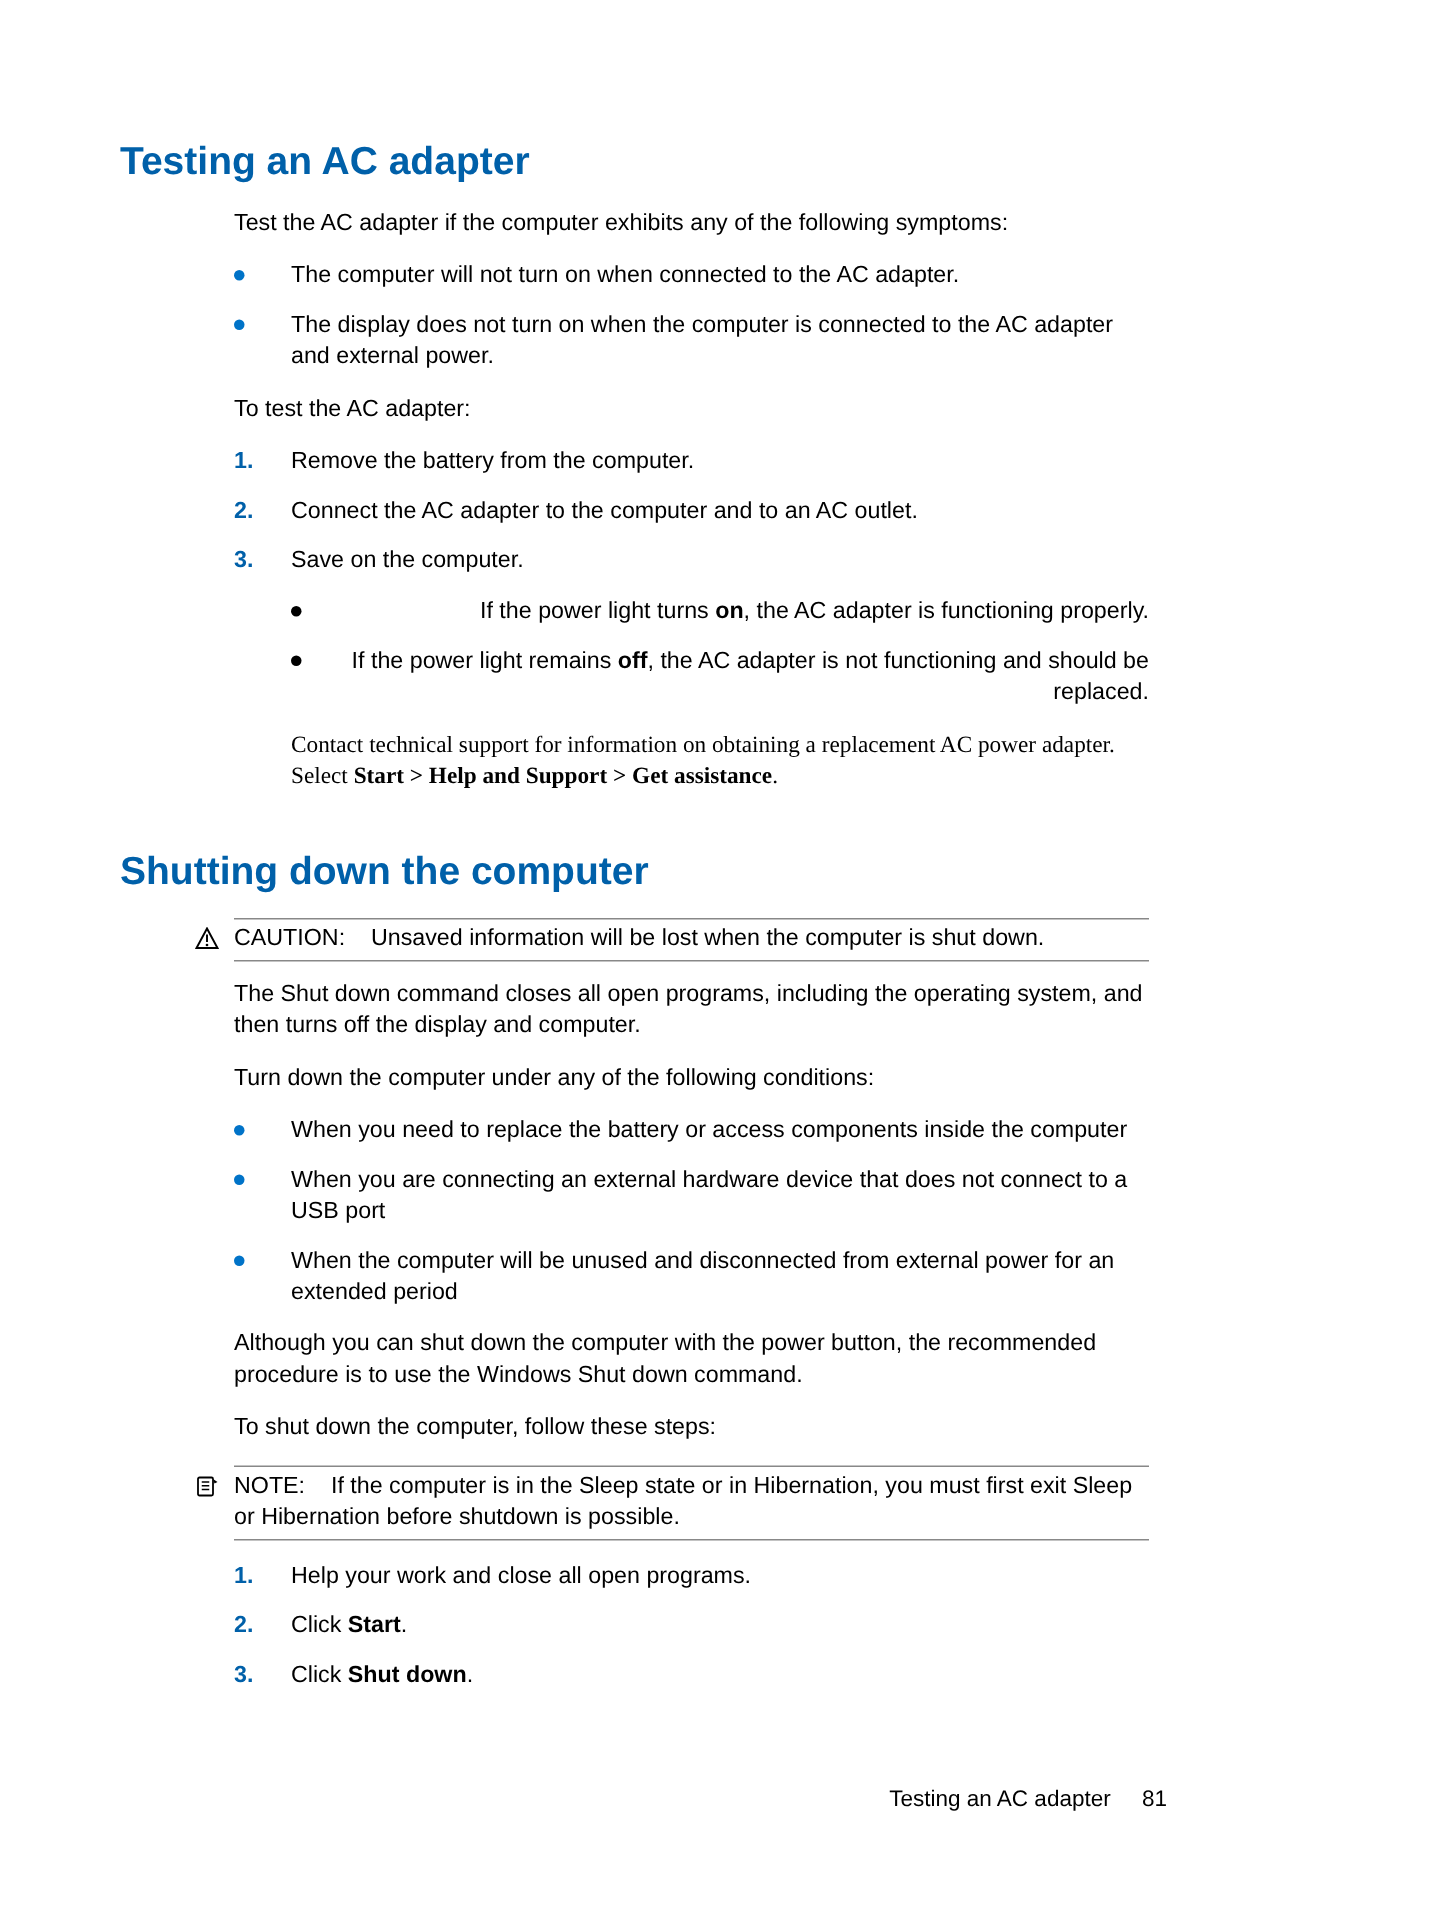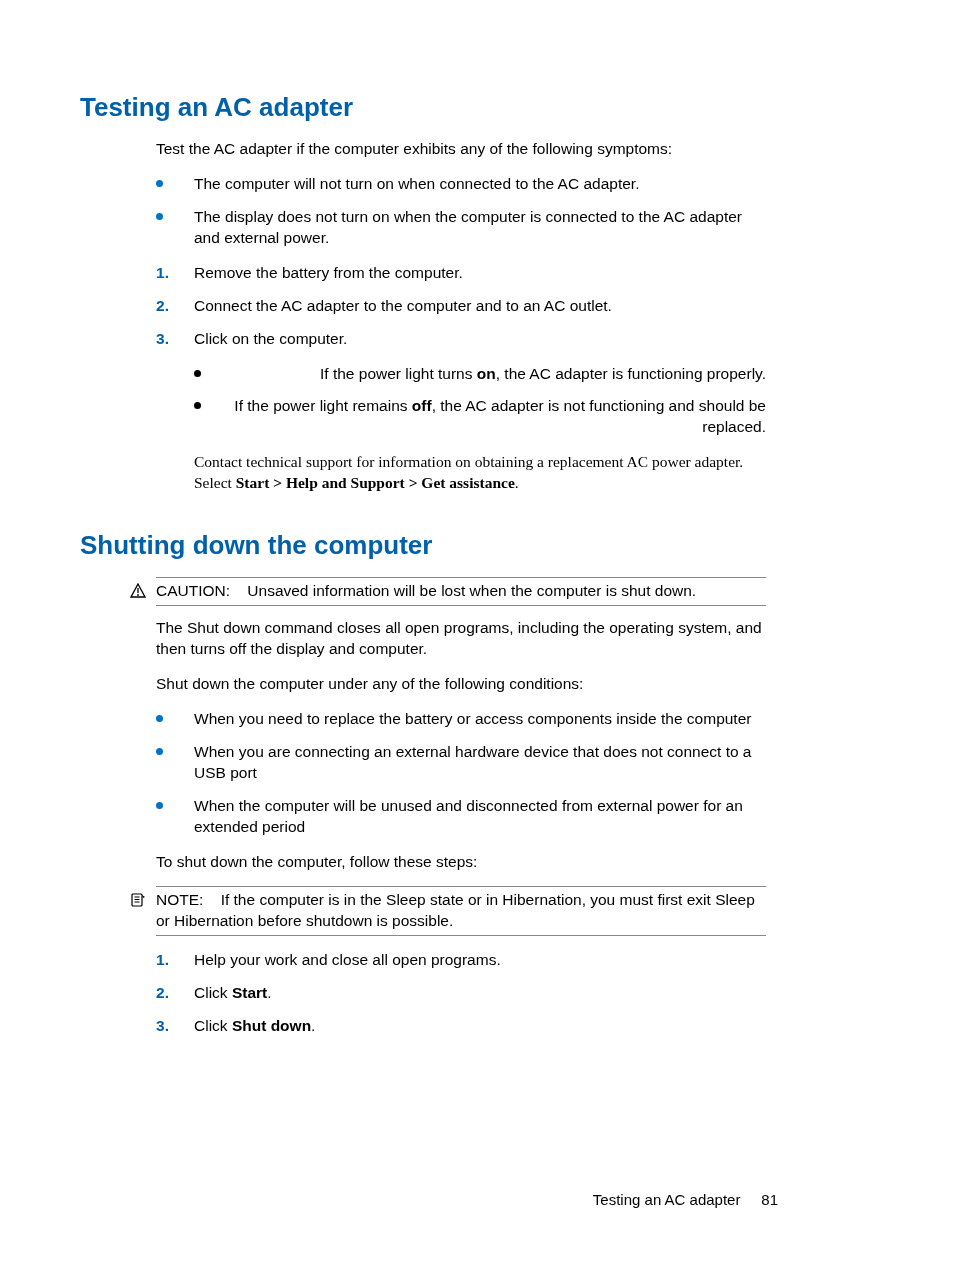--- a/index.html
+++ b/index.html
@@ -125,26 +125,27 @@
   <h2 class="section first">Testing an AC adapter</h2>
 
   <div class="body-indent">
     <p>Test the AC adapter if the computer exhibits any of the following symptoms:</p>
 
     <ul class="round">
       <li>The computer will not turn on when connected to the AC adapter.</li>
       <li>The display does not turn on when the computer is connected to the AC adapter and external power.</li>
     </ul>
 
+    <p>To test the AC adapter:</p>
 
     <ol class="num">
       <li>Remove the battery from the computer.</li>
       <li>Connect the AC adapter to the computer and to an AC outlet.</li>
       <li>
-        <span>Click on the computer.</span>
+        <span>Save on the computer.</span>
         <ul class="round" style="margin-top:14px;">
           <li>
             <span>If the power light turns </span><span class="bold">on</span><span>, the AC adapter is functioning properly.</span>
           </li>
           <li>
             <span>If the power light remains </span><span class="bold">off</span><span>, the AC adapter is not functioning and should be replaced.</span>
           </li>
         </ul>
         <p class="follow">
           <span>Contact technical support for information on obtaining a replacement AC power adapter. Select </span><span class="bold">Start &gt; Help and Support &gt; Get assistance</span><span>.</span>
@@ -173,28 +174,29 @@
       <div class="line"></div>
     </div>
   </div>
 
   <div class="body-indent" style="margin-top:-2px;">
     
   </div>
 
   <div class="body-indent">
     <p>The Shut down command closes all open programs, including the operating system, and then turns off the display and computer.</p>
-    <p>Shut down the computer under any of the following conditions:</p>
+    <p>Turn down the computer under any of the following conditions:</p>
 
     <ul class="round">
       <li>When you need to replace the battery or access components inside the computer</li>
       <li>When you are connecting an external hardware device that does not connect to a USB port</li>
       <li>When the computer will be unused and disconnected from external power for an extended period</li>
     </ul>
 
+    <p>Although you can shut down the computer with the power button, the recommended procedure is to use the Windows Shut down command.</p>
     <p>To shut down the computer, follow these steps:</p>
   </div>
 
   <div class="admon-container" style="margin-left:48px; padding-left:28px;">
     <div class="line"></div>
     <div class="inner" style="padding-left:26px; margin-left:-26px;">
       <span class="icon">
         <svg viewBox="0 0 16 16" width="16" height="16">
           <rect x="2" y="2" width="10" height="12" rx="1" fill="none" stroke="#000" stroke-width="1.2"></rect>
           <line x1="4.5" y1="5" x2="9.5" y2="5" stroke="#000" stroke-width="1"></line>

